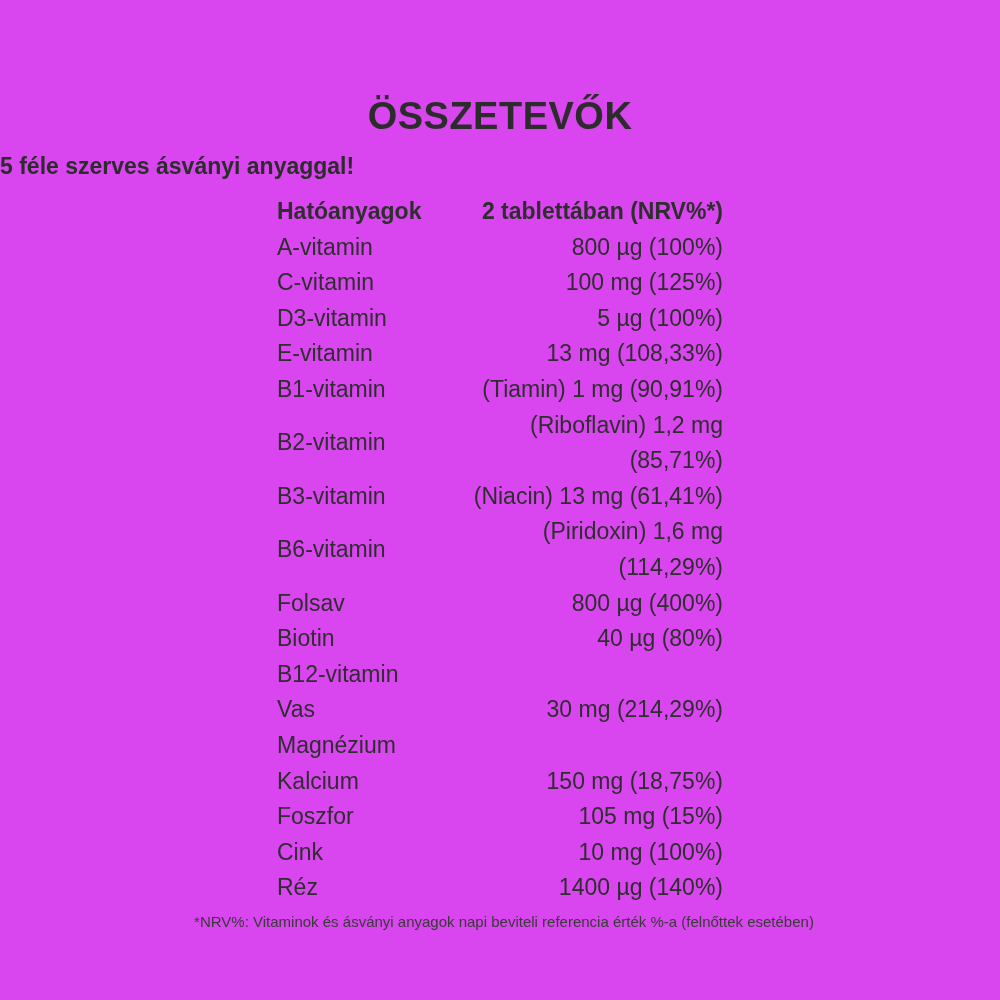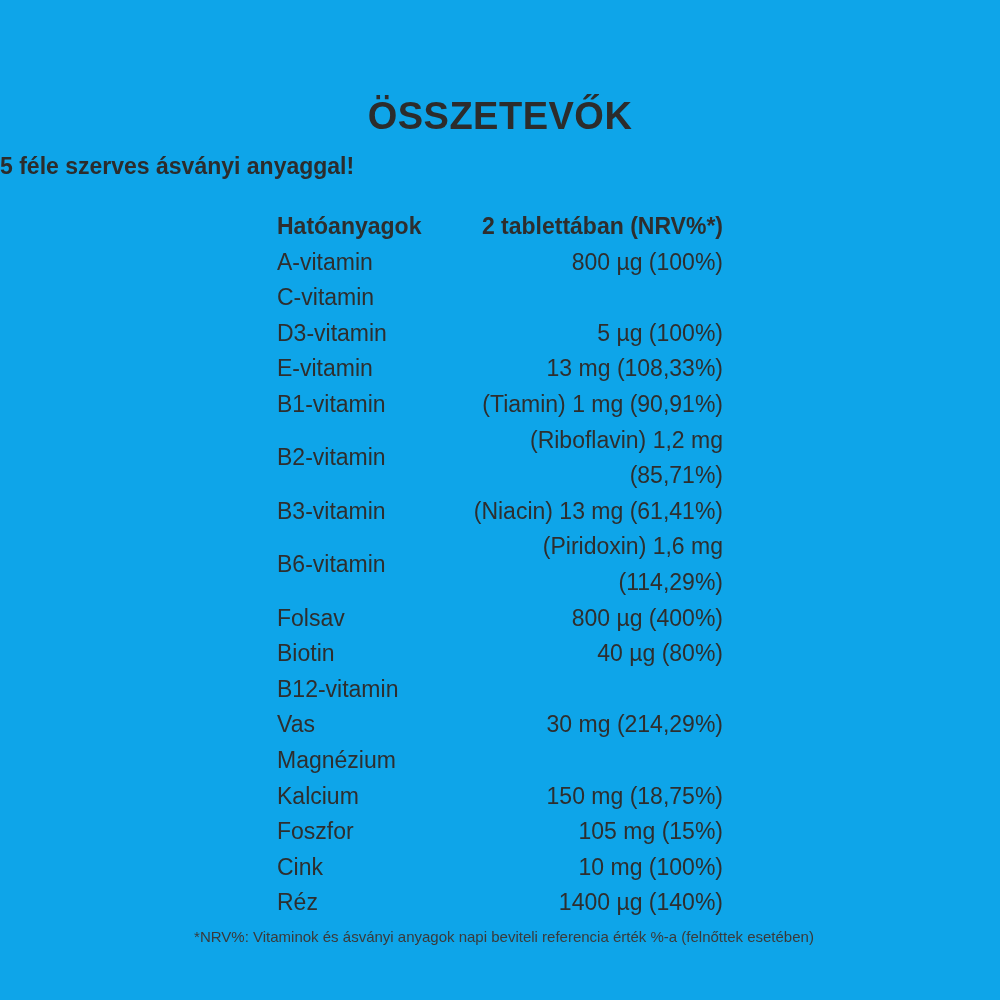--- a/index.html
+++ b/index.html
@@ -1,20 +1,20 @@
 <!DOCTYPE html>
 <html><head>
 <meta charset="utf-8">
 <style>
   html, body { margin: 0; padding: 0; background: #ffffff; }
   .page {
     position: relative;
     width: 1000px;
     height: 1000px;
-    background: #0ea5e9;
+    background: #d946ef;
     font-family: "Liberation Sans", sans-serif;
     color: #2e2e2e;
     overflow: hidden;
     box-sizing: border-box;
   }
   .content { padding-top: 94px; }
   .title {
     margin: 0;
     text-align: center;
     font-size: 38px;
@@ -25,21 +25,21 @@
   }
   .subtitle {
     margin: 15px 0 0 0;
     font-size: 23px;
     font-weight: 600;
     line-height: 26px;
     color: #2c2c2c;
   }
   .ingredients-table {
     width: 446px;
-    margin: 30px auto 0 auto;
+    margin: 15px auto 0 auto;
   }
   .t-row {
     display: flex;
     justify-content: space-between;
     align-items: center;
     font-size: 23px;
     line-height: 35.6px;
     font-weight: 400;
   }
   .t-row.header { font-weight: 700; }
@@ -70,20 +70,21 @@
         <span class="cell-value">2 tablettában (NRV%*)</span>
       </div>
       <div id="rows-container">
   <div class="t-row">
     <span class="cell-name">A-vitamin</span>
     <span class="cell-value">800 µg (100%)</span>
   </div>
 
   <div class="t-row">
     <span class="cell-name">C-vitamin</span>
+    <span class="cell-value">100 mg (125%)</span>
   </div>
 
   <div class="t-row">
     <span class="cell-name">D3-vitamin</span>
     <span class="cell-value">5 µg (100%)</span>
   </div>
 
   <div class="t-row">
     <span class="cell-name">E-vitamin</span>
     <span class="cell-value">13 mg (108,33%)</span>

